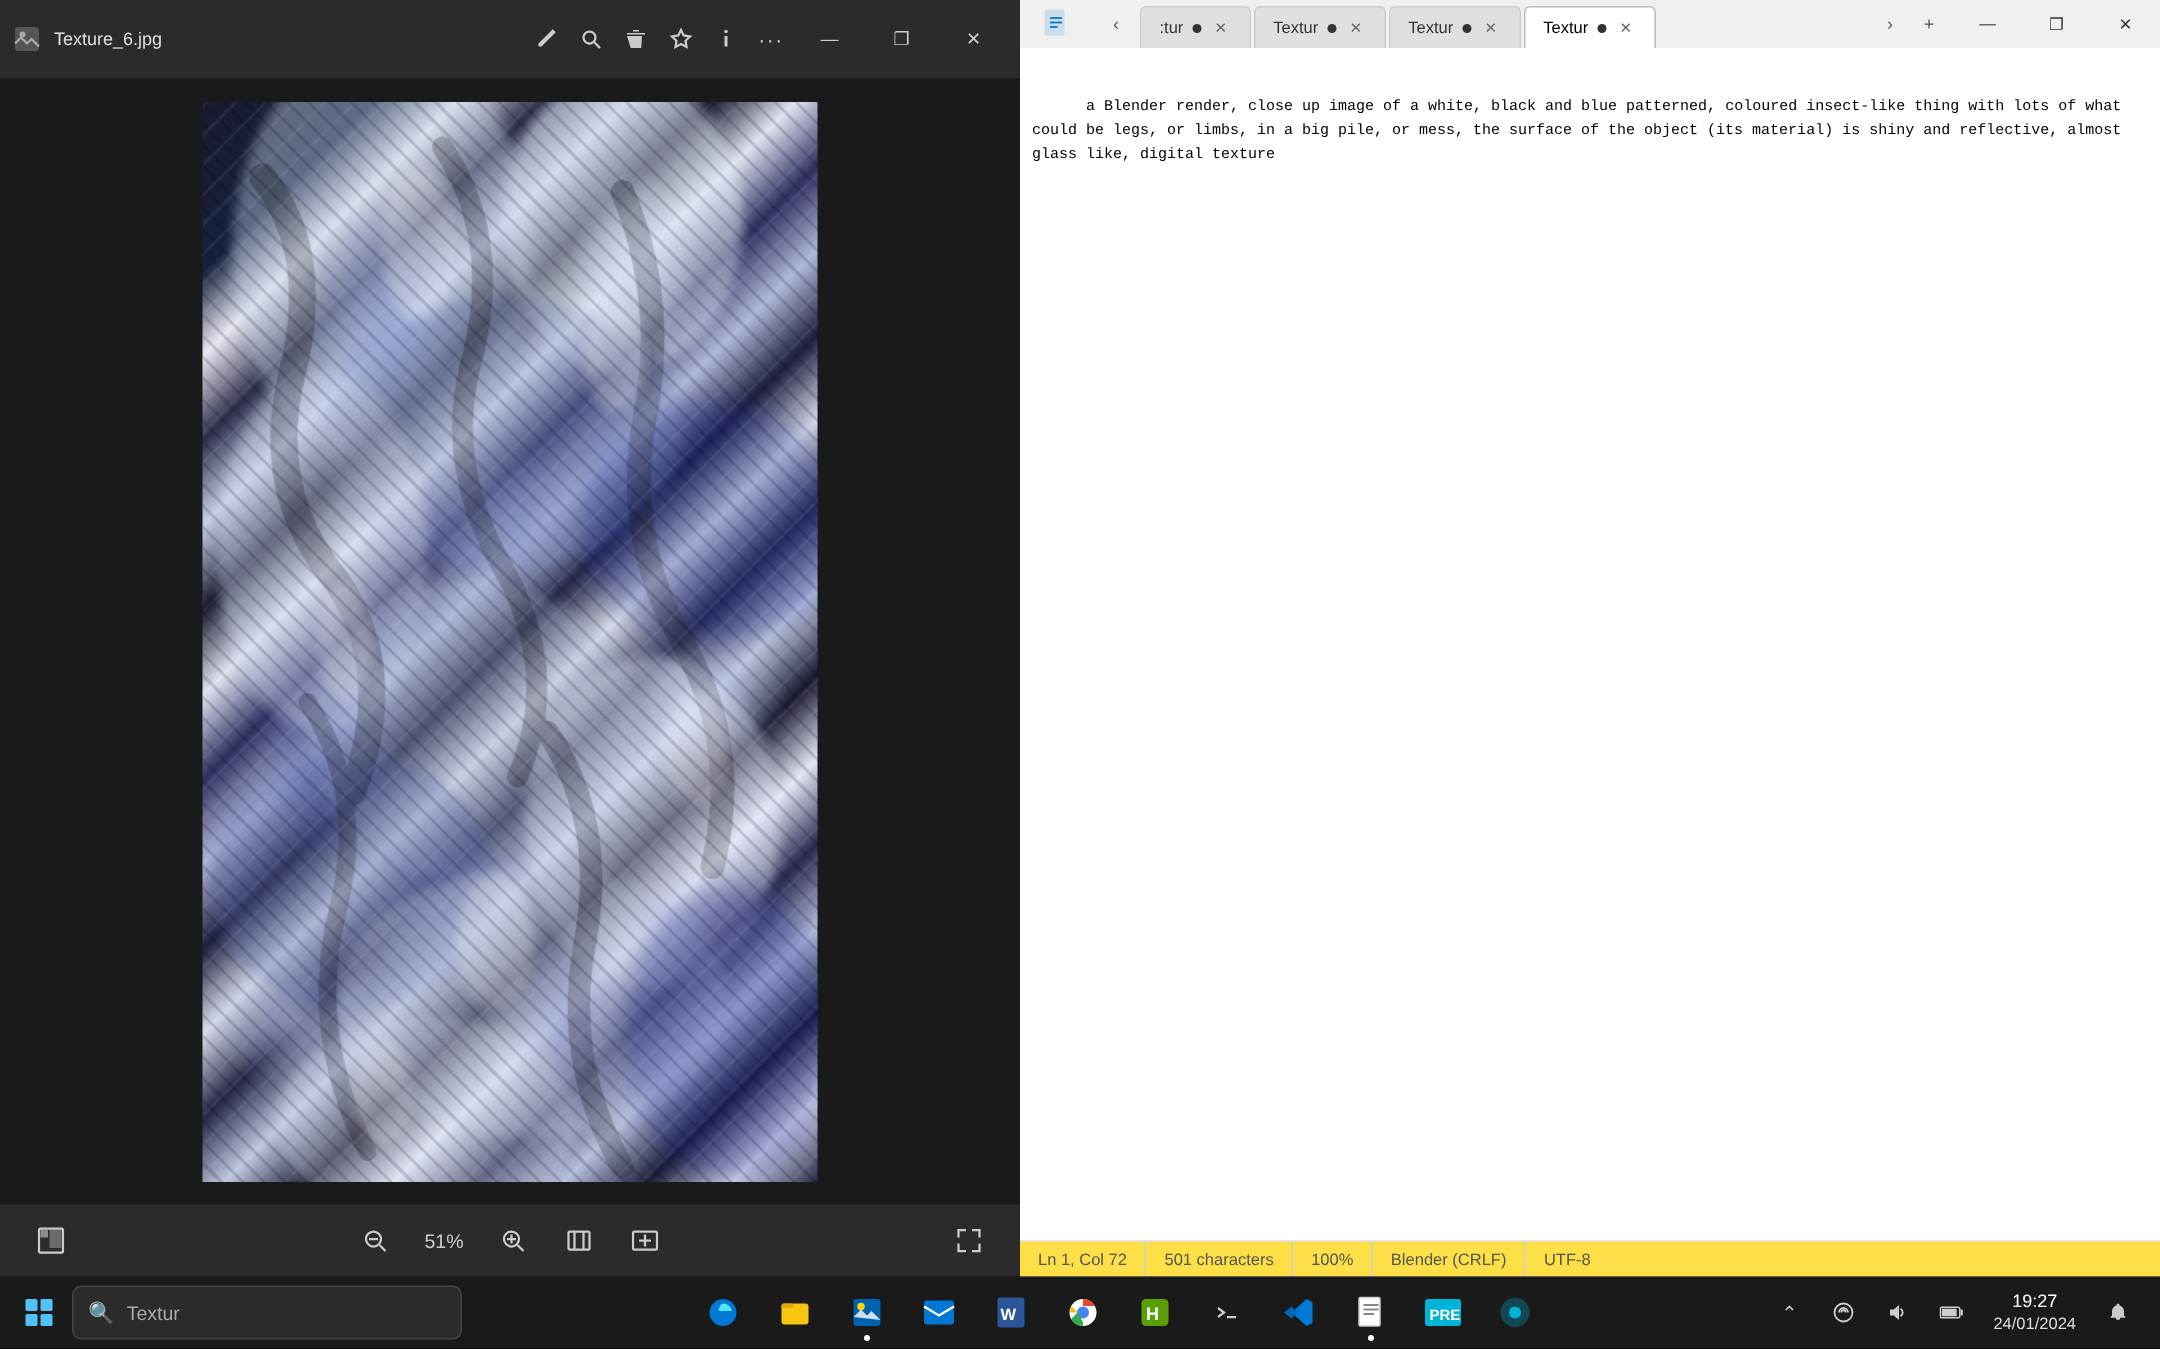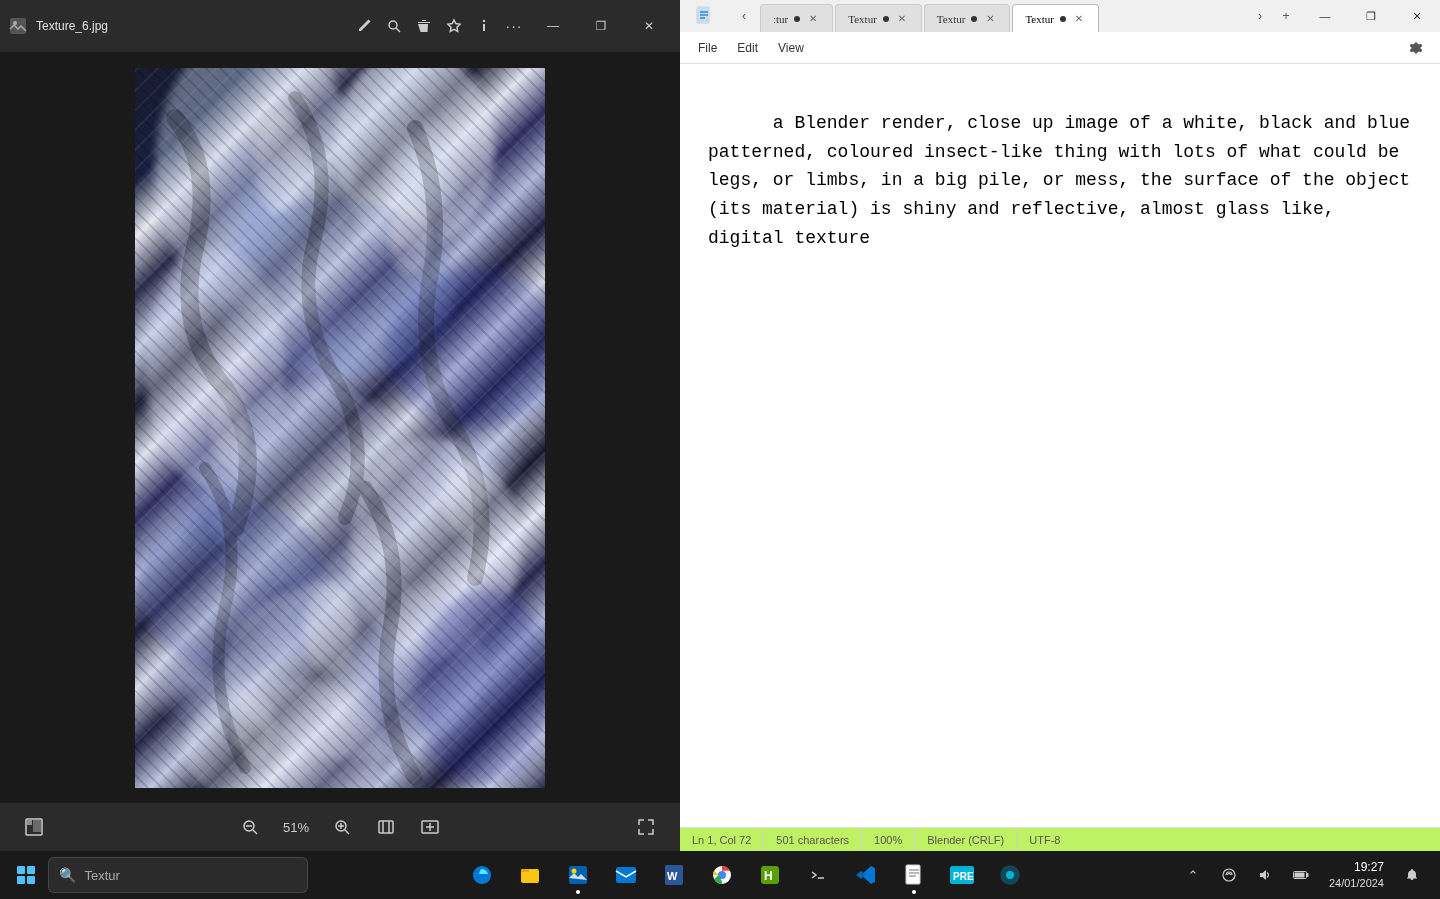--- a/index.html
+++ b/index.html
@@ -212,21 +212,20 @@
       display: flex;
       align-items: center;
       gap: 6px;
       font-size: 11px;
       color: #333;
       cursor: pointer;
       position: relative;
       white-space: nowrap;
       border-radius: 4px 4px 0 0;
       margin-right: 2px;
-      font-family: Liberation Serif, serif;
     }
 
     .notepad-tab.active {
       background: #fff;
       color: #000;
       border-color: #bbb;
       z-index: 1;
     }
 
     .notepad-tab .tab-dot {
@@ -308,33 +307,33 @@
       border: none;
       cursor: pointer;
       display: flex; align-items: center; justify-content: center;
       font-size: 16px;
       color: #555;
       border-radius: 4px;
     }
 
     .notepad-editor {
       flex: 1;
-      padding: 16px 28px;
+      padding: 16px 8px;
       font-family: 'Courier New', Courier, monospace;
-      font-size: 18px;
+      font-size: 10px;
       line-height: 1.6;
       color: #000;
       overflow-y: auto;
       white-space: pre-wrap;
       word-wrap: break-word;
     }
 
     .notepad-statusbar {
       height: 24px;
-      background: #bef264;
+      background: #fde047;
       border-top: 1px solid #e0e0e0;
       display: flex;
       align-items: center;
       padding: 0 12px;
       gap: 0;
       font-size: 11px;
       color: #555;
       flex-shrink: 0;
     }
 
@@ -429,21 +428,21 @@
       display: flex; align-items: center; justify-content: center;
       color: #ccc;
       font-size: 13px;
       cursor: pointer;
       border-radius: 4px;
     }
 
     .taskbar-clock {
       display: flex;
       flex-direction: column;
-      align-items: flex-end;
+      align-items: center;
       padding: 0 8px;
       cursor: pointer;
     }
 
     .taskbar-time {
       font-size: 12px;
       color: #fff;
       line-height: 1.3;
     }
 
@@ -660,32 +659,20 @@
         <button class="notepad-tab-nav-btn">›</button>
         <button class="notepad-tab-nav-btn">+</button>
       </div>
       <div class="notepad-titlebar-actions">
         <button class="notepad-window-btn">—</button>
         <button class="notepad-window-btn">❐</button>
         <button class="notepad-window-btn close">✕</button>
       </div>
     </div>
 
-    <div class="notepad-menubar">
-      <div class="notepad-menu-items">
-        <span class="menu-item">File</span>
-        <span class="menu-item">Edit</span>
-        <span class="menu-item">View</span>
-      </div>
-      <button class="notepad-settings-btn">
-        <svg width="16" height="16" viewBox="0 0 16 16" fill="currentColor">
-            <path d="M8 5a3 3 0 100 6 3 3 0 000-6zm0 1.5a1.5 1.5 0 110 3 1.5 1.5 0 010-3zM8 1l-.7 2.1A5.5 5.5 0 005.1 4.4L3 3.7 1.7 6l1.7 1.3a5.5 5.5 0 000 1.4L1.7 10 3 12.3l2.1-.7a5.5 5.5 0 002.2 1.3L8 15l.7-2.1a5.5 5.5 0 002.2-1.3l2.1.7L14.3 10l-1.7-1.3a5.5 5.5 0 000-1.4l1.7-1.3L13 3.7l-2.1.7A5.5 5.5 0 008.7 3.1L8 1z"></path>
-          </svg>
-      </button>
-    </div>
 
     <div class="notepad-editor">
       <span>a Blender render, close up image of a white, black and blue patterned, coloured insect-like thing with lots of what could be legs, or limbs, in a big pile, or mess, the surface of the object (its material) is shiny and reflective, almost glass like, digital texture</span>
     </div>
 
     <div class="notepad-statusbar">
       <span class="status-item">Ln 1, Col 72</span>
       <span class="status-item">501 characters</span>
       <span class="status-item">100%</span>
       <span class="status-item">Blender (CRLF)</span>

